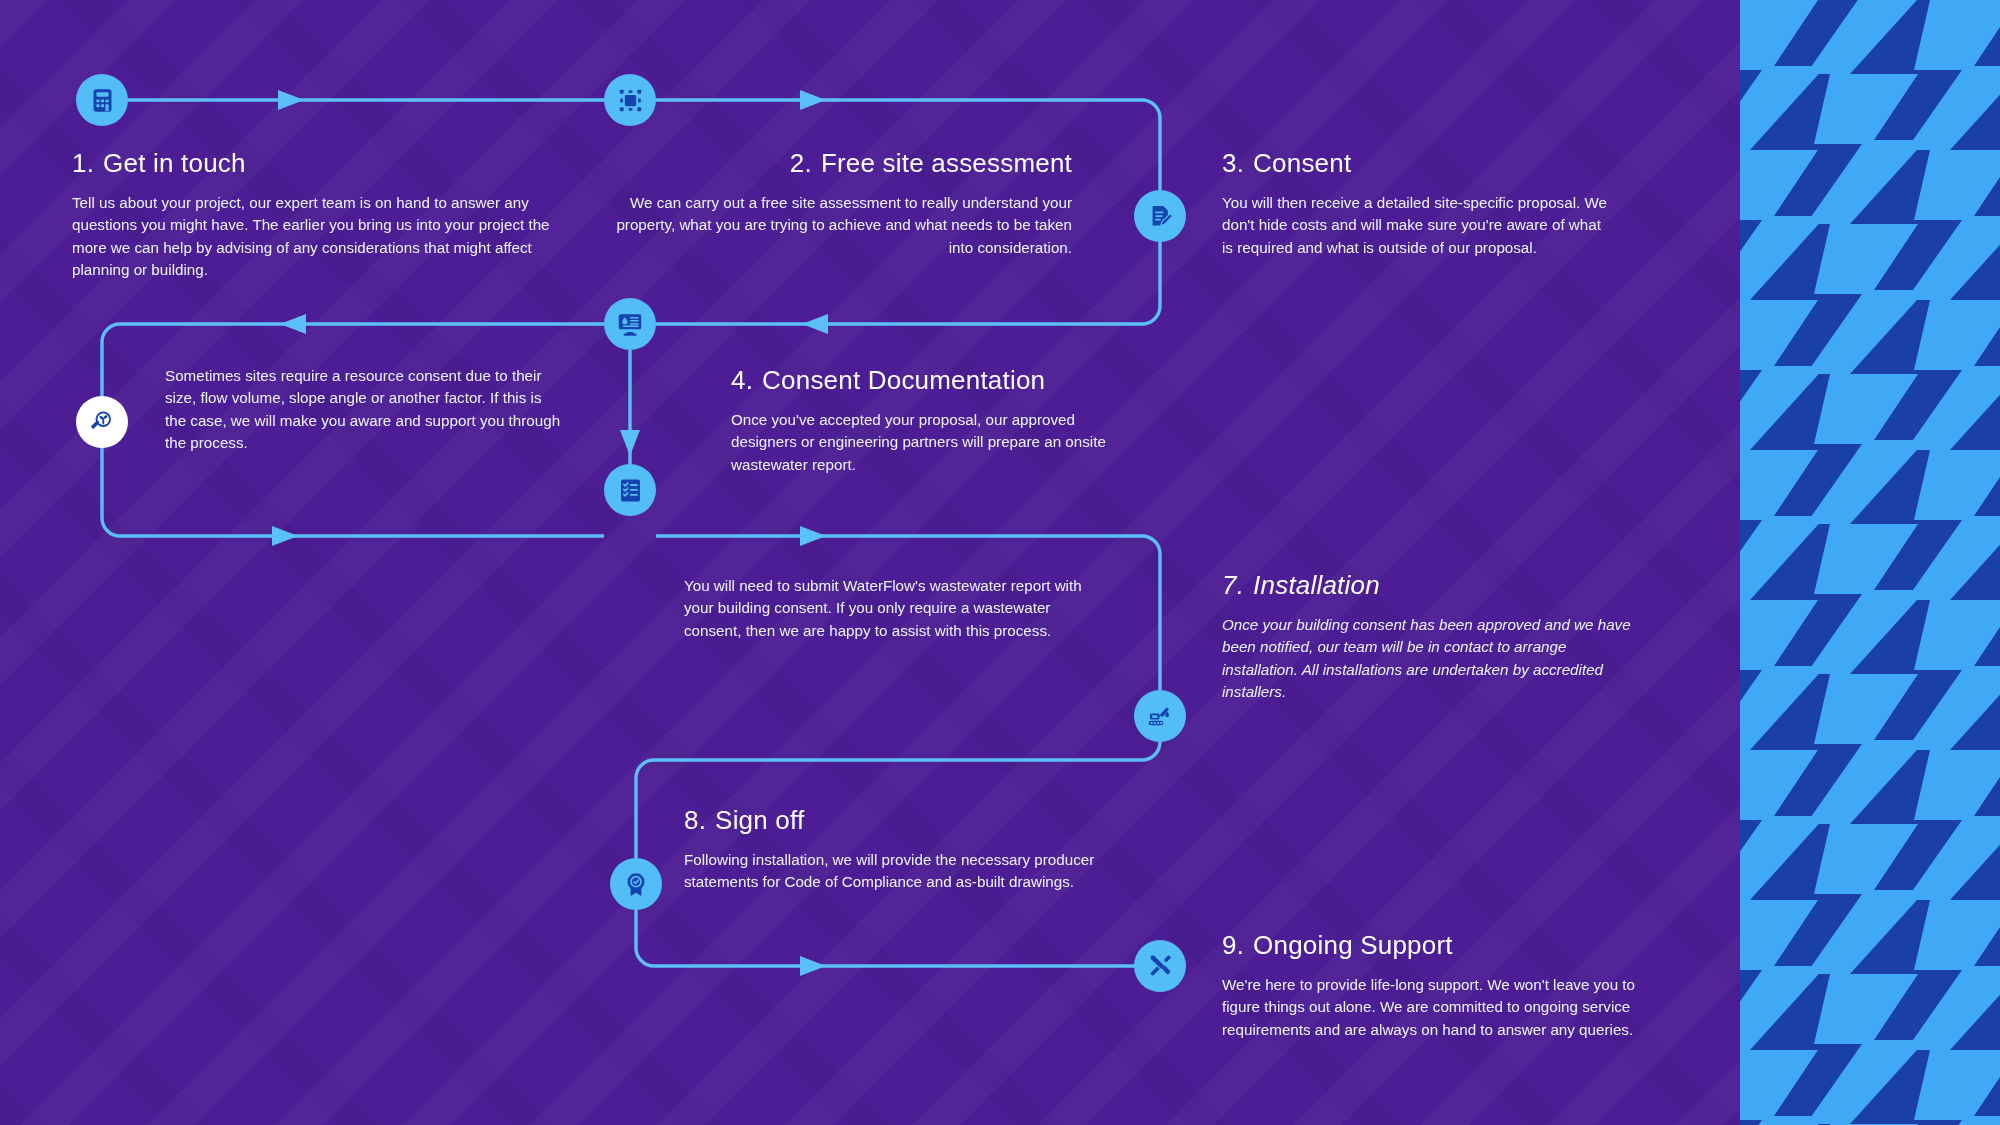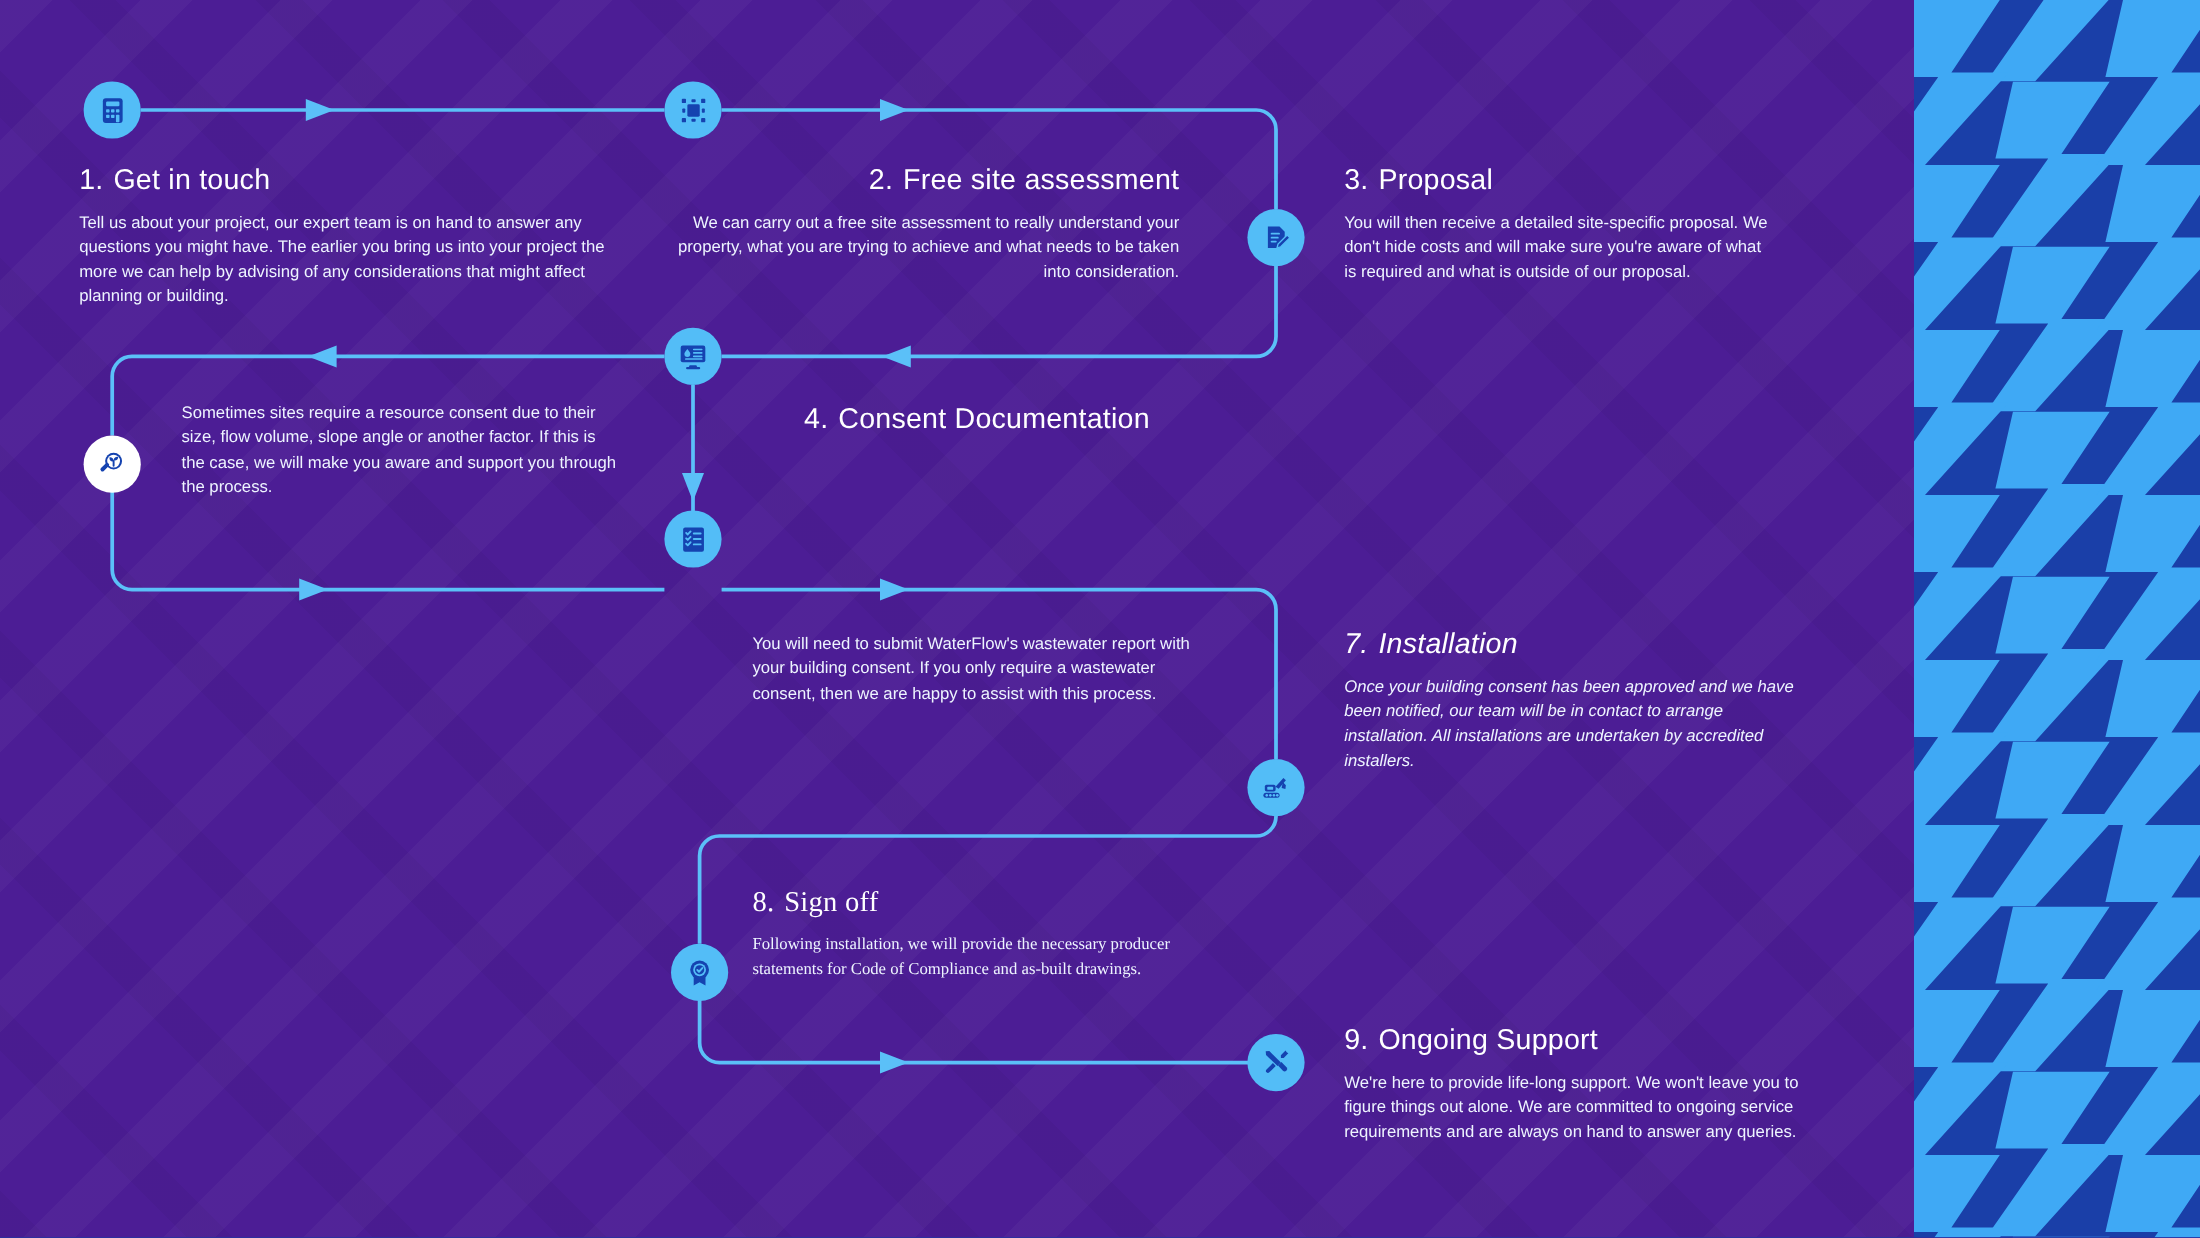--- a/index.html
+++ b/index.html
@@ -274,47 +274,48 @@
 
   <div class="step" style="left:602px; top:148px; width:470px;text-align:right;">
     <h2>
       <span class="num">2.</span><span>Free site assessment</span>
     </h2>
     <p>We can carry out a free site assessment to really understand your property, what you are trying to achieve and what needs to be taken into consideration.</p>
   </div>
 
   <div class="step" style="left:1222px; top:148px; width:390px;">
     <h2>
-      <span class="num">3.</span><span>Proposal</span>
+      <span class="num">3.</span><span>Consent</span>
     </h2>
     <p>You will then receive a detailed site-specific proposal. We don't hide costs and will make sure you're aware of what is required and what is outside of our proposal.</p>
   </div>
 
   <div class="step" style="left:684px; top:365px; width:400px;margin-left:47px;">
     <h2>
       <span class="num">4.</span><span>Consent Documentation</span>
     </h2>
+    <p>Once you've accepted your proposal, our approved designers or engineering partners will prepare an onsite wastewater report.</p>
   </div>
 
   <div class="step" style="left:165px; top:365px; width:400px;">
     <p>Sometimes sites require a resource consent due to their size, flow volume, slope angle or another factor. If this is the case, we will make you aware and support you through the process.</p>
   </div>
 
   <div class="step" style="left:684px; top:575px; width:400px;">
     <p>You will need to submit WaterFlow's wastewater report with your building consent. If you only require a wastewater consent, then we are happy to assist with this process.</p>
   </div>
 
   <div class="step" style="left:1222px; top:570px; width:420px;font-style:italic;">
     <h2>
       <span class="num">7.</span><span>Installation</span>
     </h2>
     <p>Once your building consent has been approved and we have been notified, our team will be in contact to arrange installation. All installations are undertaken by accredited installers.</p>
   </div>
 
-  <div class="step" style="left:684px; top:805px; width:430px;font-family:Liberation Serif, serif;">
+  <div class="step" style="left:684px; top:805px; width:430px;">
     <h2>
       <span class="num">8.</span><span>Sign off</span>
     </h2>
     <p>Following installation, we will provide the necessary producer statements for Code of Compliance and as-built drawings.</p>
   </div>
 
   <div class="step" style="left:1222px; top:930px; width:440px;">
     <h2>
       <span class="num">9.</span><span>Ongoing Support</span>
     </h2>

